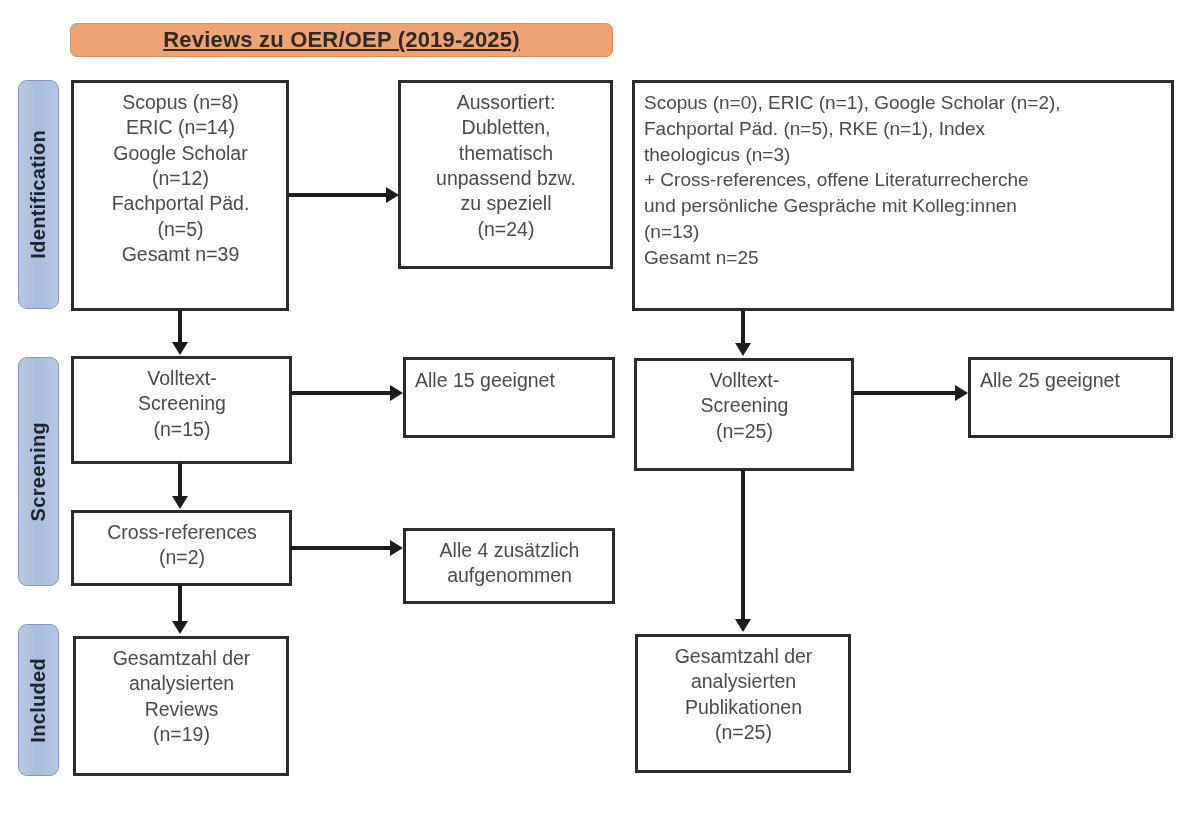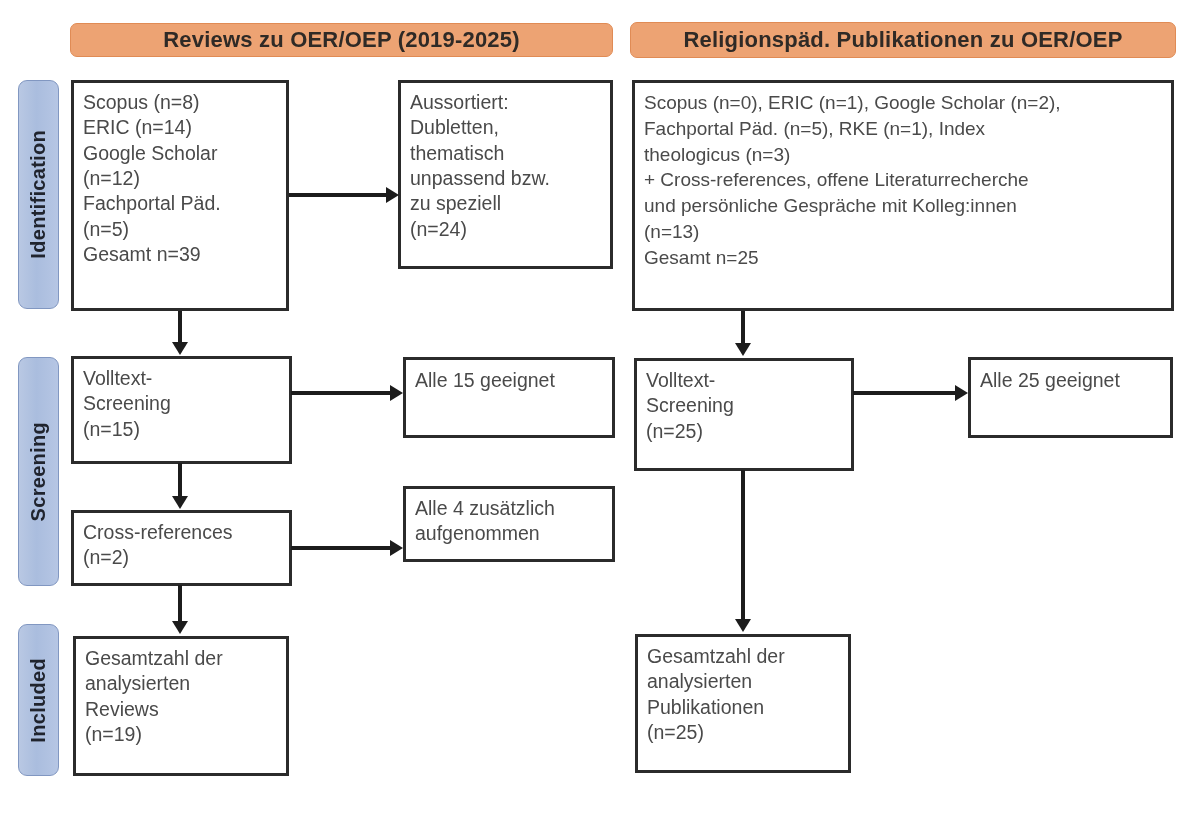--- a/index.html
+++ b/index.html
@@ -26,20 +26,21 @@
     border-radius: 7px;
     color: #2f2a26;
     font-size: 22px;
     font-weight: bold;
     letter-spacing: 0.2px;
     display: flex;
     align-items: center;
     justify-content: center;
     text-align: center;
     box-sizing: border-box;
+    text-decoration: underline;
   }
 
   
   .stage-pill {
     position: absolute;
     background: linear-gradient(to right, #b9c8e3 0%, #aabdde 45%, #b6c6e4 100%);
     border: 1px solid #8197c1;
     border-radius: 9px;
     box-sizing: border-box;
     display: flex;
@@ -62,21 +63,21 @@
     background: #ffffff;
     border: 3px solid #2b2b2b;
     box-sizing: border-box;
     padding: 7px 8px 6px 9px;
     color: #4a4a4a;
     font-size: 19.5px;
     line-height: 1.42;
     white-space: pre-line;
     overflow: hidden;
   }
-  .box.tight { line-height: 1.30; }
+  .box.tight { line-height: 1.30; text-align: center; }
   .box.dense { font-size: 19px; line-height: 1.36; }
 
   
   .conn {
     position: absolute;
     background: #1c1c1c;
   }
   .v-line { width: 4px; }
   .h-line { height: 4px; }
 
@@ -97,23 +98,20 @@
 </style>
 </head>
 <body>
 
 <div id="canvas">
 
   <div class="col-header" style="left:70px; top:23px; width:543px; height:34px;">
     <span>Reviews zu OER/OEP (2019-2025)</span>
   </div>
 
-  <div class="col-header" style="left:630px; top:22px; width:546px; height:36px;">
-    <span>Religionspäd. Publikationen zu OER/OEP</span>
-  </div>
 
   <div class="stage-pill" style="left:18px; top:80px; width:41px; height:229px;">
     <span>Identification</span>
   </div>
 
   <div class="stage-pill" style="left:18px; top:357px; width:41px; height:229px;">
     <span>Screening</span>
   </div>
 
   <div class="stage-pill" style="left:18px; top:624px; width:41px; height:152px;">
@@ -137,21 +135,21 @@
 
   <div class="box tight" style="left:71px; top:356px; width:221px; height:108px;">Volltext-
 Screening
 (n=15)</div>
 
   <div class="box" style="left:403px; top:357px; width:212px; height:81px;">Alle 15 geeignet</div>
 
   <div class="box tight" style="left:71px; top:510px; width:221px; height:76px;">Cross-references
 (n=2)</div>
 
-  <div class="box tight" style="left:403px; top:486px; width:212px; height:76px;">Alle 4 zusätzlich
+  <div class="box tight" style="left:403px; top:528px; width:212px; height:76px;">Alle 4 zusätzlich
 aufgenommen</div>
 
   <div class="box tight" style="left:73px; top:636px; width:216px; height:140px;">Gesamtzahl der
 analysierten
 Reviews
 (n=19)</div>
 
   <div class="box dense" style="left:632px; top:80px; width:542px; height:231px;">Scopus (n=0), ERIC (n=1), Google Scholar (n=2),
 Fachportal Päd. (n=5), RKE (n=1), Index
 theologicus (n=3)

